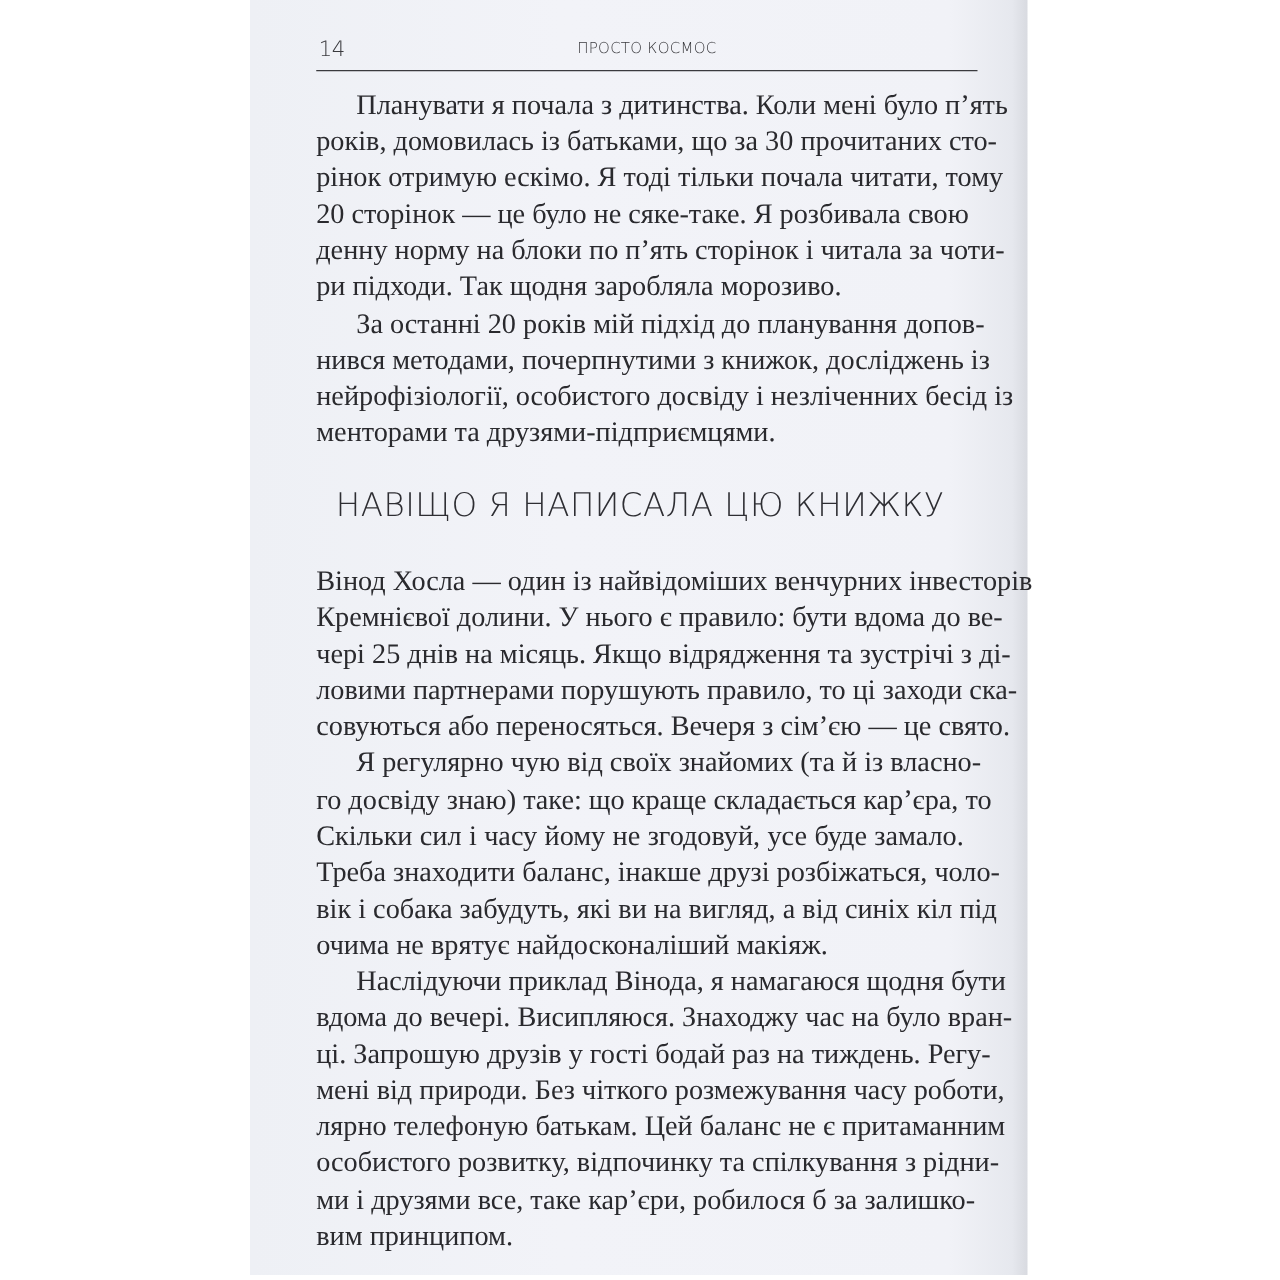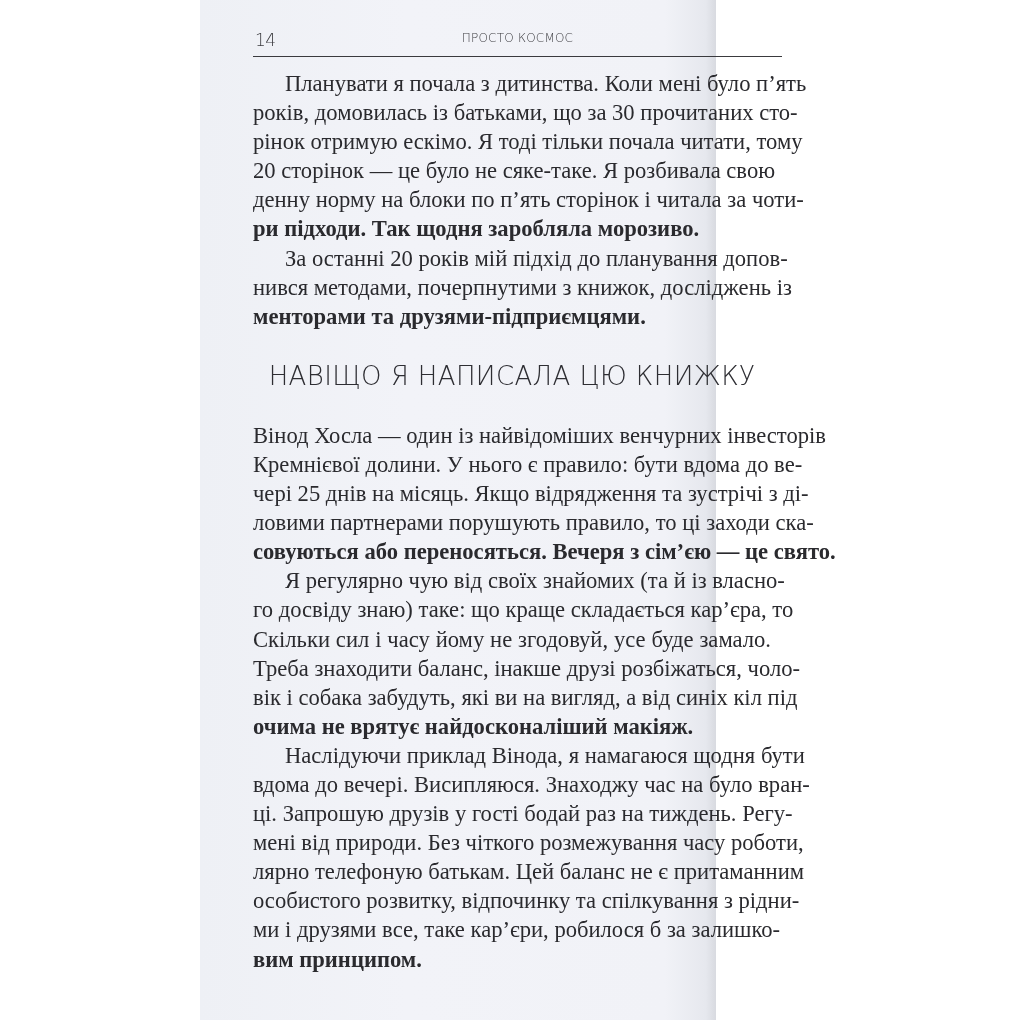--- a/index.html
+++ b/index.html
@@ -10,21 +10,21 @@
     body {
       width: 1024px;
       height: 1024px;
       position: relative;
       overflow: hidden;
     }
     .page {
       position: absolute;
       left: 200px;
       top: 0;
-      width: 516px;
+      width: 622px;
       height: 1020px;
       background: linear-gradient(90deg, #eef0f5 0%, #f2f3f8 40%, #f1f2f7 90%, #e6e8ee 98%, #d8dae0 100%);
     }
     .running-head {
       position: absolute;
       left: 53px;
       top: 26px;
       width: 529px;
       height: 30px;
       border-bottom: 1.5px solid #3a3a3e;
@@ -64,21 +64,20 @@
       text-align-last: left;
     }
     .para .line {
       display: block;
       text-align: justify;
       text-align-last: justify;
       white-space: nowrap;
     }
     .para .line.last {
       text-align-last: left;
-      font-weight: bold;
     }
     .para .line.indent {
       text-indent: 32px;
     }
     .section-heading {
       margin: 0;
       height: 90px;
       line-height: 90px;
       text-align: center;
       font-family: "DejaVu Sans", sans-serif;
@@ -106,20 +105,21 @@
       <span class="line">років, домовилась із батьками, що за 30 прочитаних сто-</span>
       <span class="line">рінок отримую ескімо. Я тоді тільки почала читати, тому</span>
       <span class="line">20 сторінок — це було не сяке-таке. Я розбивала свою</span>
       <span class="line">денну норму на блоки по п’ять сторінок і читала за чоти-</span>
       <span class="line last">ри підходи. Так щодня заробляла морозиво.</span>
     </p>
 
     <p class="para">
       <span class="line indent">За останні 20 років мій підхід до планування допов-</span>
       <span class="line">нився методами, почерпнутими з книжок, досліджень із</span>
+      <span class="line">нейрофізіології, особистого досвіду і незліченних бесід із</span>
       <span class="line last">менторами та друзями-підприємцями.</span>
     </p>
 
     <h2 class="section-heading">НАВІЩО Я НАПИСАЛА ЦЮ КНИЖКУ</h2>
 
     <p class="para">
       <span class="line">Вінод Хосла — один із найвідоміших венчурних інвесторів</span>
       <span class="line">Кремнієвої долини. У нього є правило: бути вдома до ве-</span>
       <span class="line">чері 25 днів на місяць. Якщо відрядження та зустрічі з ді-</span>
       <span class="line">ловими партнерами порушують правило, то ці заходи ска-</span>

